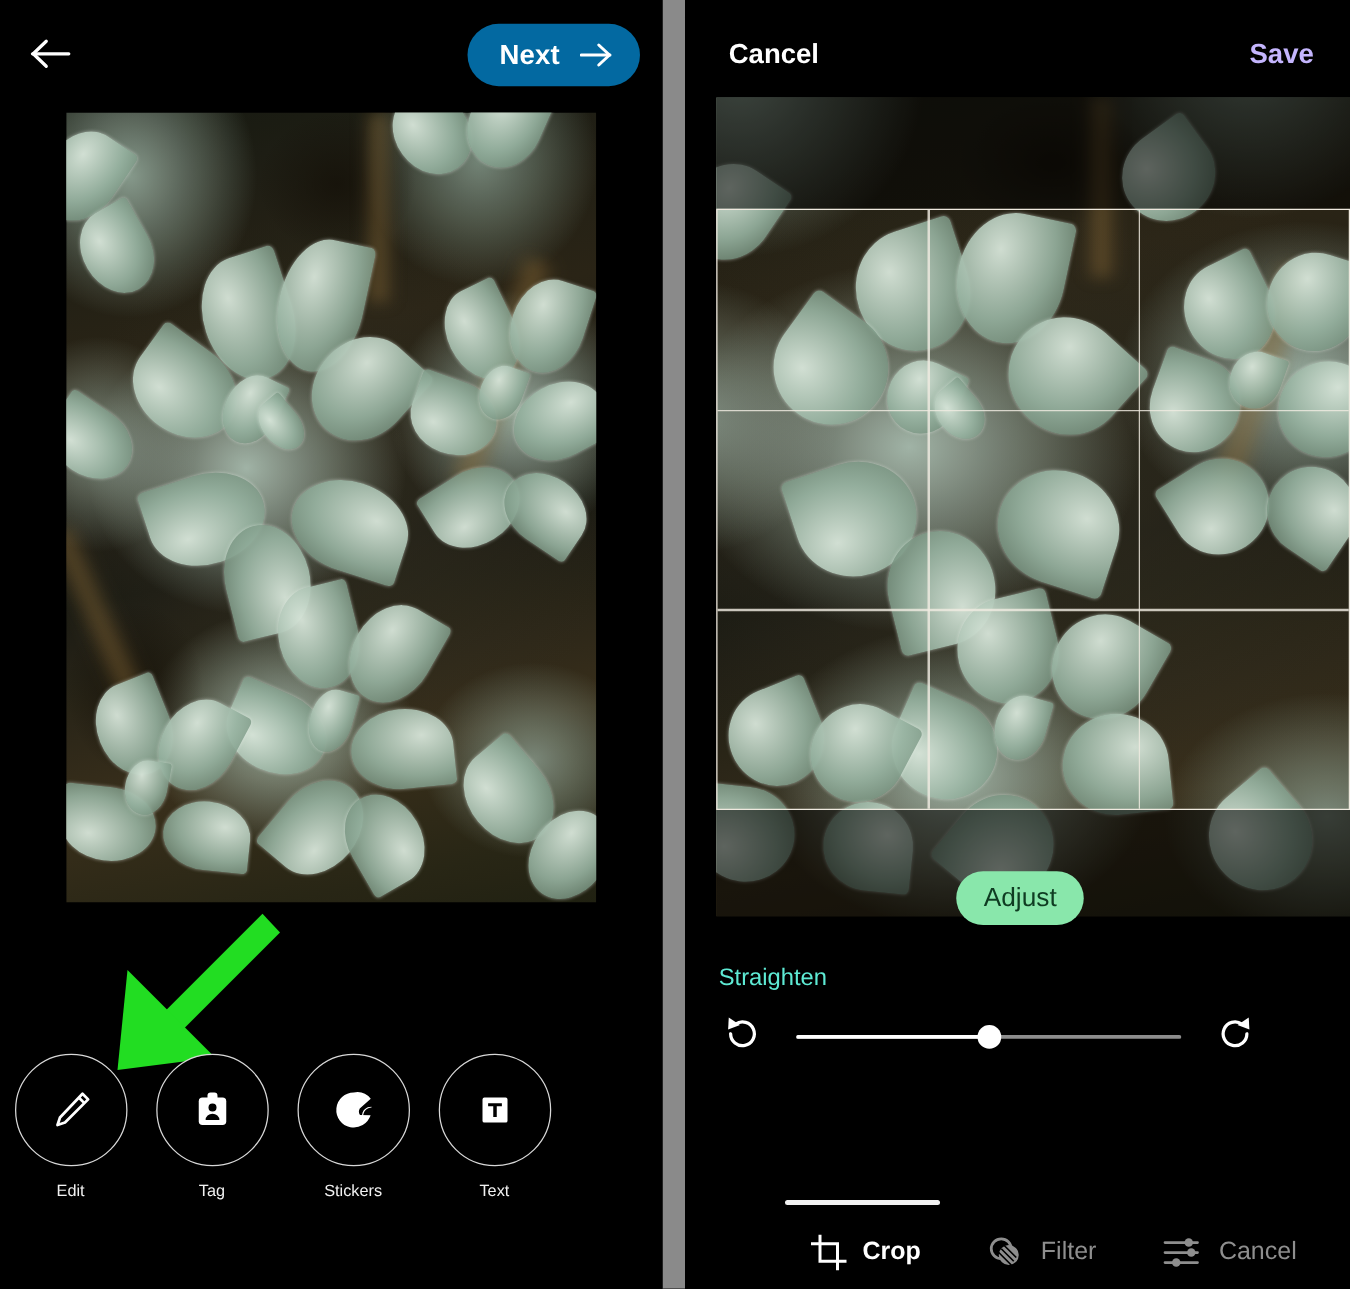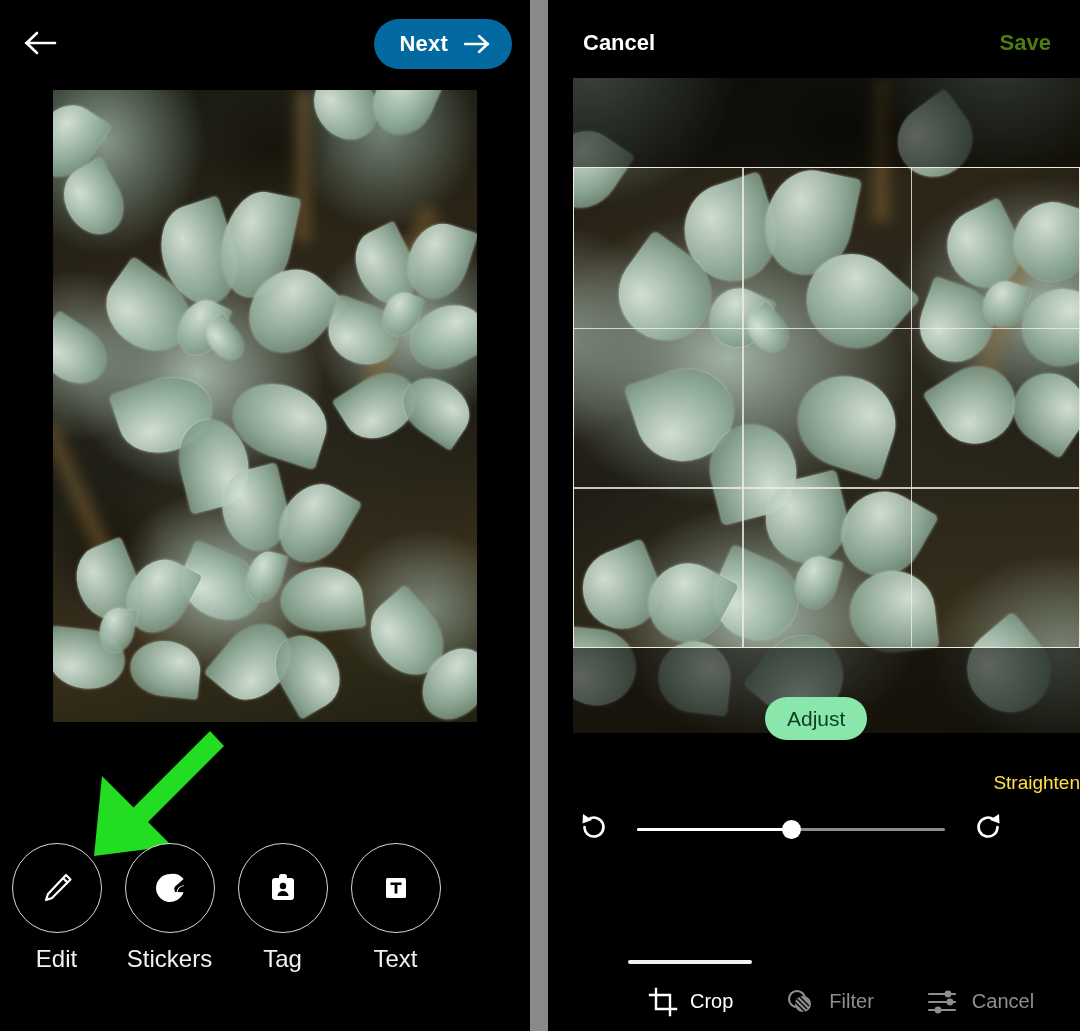--- a/index.html
+++ b/index.html
@@ -96,35 +96,35 @@
     display: flex; flex-direction: column; align-items: center;
     cursor: pointer;
   }
   .tool .ring {
     width: 90px; height: 90px; border-radius: 50%;
     border: 1.6px solid #d8d8d8;
     display: flex; align-items: center; justify-content: center;
     background: #000;
   }
   .tool .cap {
-    margin-top: 12px; color: #f1f1f1; font-size: 24px;
+    margin-top: 12px; color: #f1f1f1; font-size: 13px;
   }
   .tool.clipped { overflow: hidden; width: 86px; flex: 0 0 86px; }
 
   
   .hdr-right {
     position: absolute; top: 0; left: 0; width: 532px; height: 88px;
   }
   .hdr-right .cancel {
     position: absolute; left: 35px; top: 30px;
     color: #fff; font-size: 22px; font-weight: 700; cursor: pointer;
   }
   .hdr-right .save {
     position: absolute; right: 29px; top: 30px;
-    color: #4d7c0f; font-size: 22px; font-weight: 700; cursor: pointer; text-align: right;
+    color: #c4b5fd; font-size: 22px; font-weight: 700; cursor: pointer; text-align: right;
   }
 
   .photo-right {
     position: absolute; left: 25px; top: 78px;
     width: 507px; height: 655px;
     overflow: hidden;
   }
   .dim-top, .dim-bot {
     position: absolute; left: 0; width: 100%;
     background: rgba(0,0,0,.55);
@@ -148,21 +148,21 @@
     position: absolute; left: 765px; top: 697px;
     height: 43px; padding: 0 22px;
     background: #89e7ab; border-radius: 22px;
     display: flex; align-items: center; justify-content: center;
     cursor: pointer;
   }
   .square-pill span { color: #0f3c22; font-size: 21px; }
 
   
   .slider-block { position: absolute; left: 0; width: 532px; }
-  .sl-label { color: #fde047; font-size: 19px; text-align: right; }
+  .sl-label { color: #5eead4; font-size: 19px; }
   .sl-row { display: flex; align-items: center; }
   .track {
     position: relative; height: 3px; border-radius: 2px; background: #8d8d8d;
   }
   .track .fill { position: absolute; left: 0; top: 0; height: 3px; background: #fff; border-radius: 2px; }
   .knob {
     position: absolute; top: 50%; width: 19px; height: 19px;
     margin-top: -9.5px; margin-left: -9.5px;
     background: #fff; border-radius: 50%;
     cursor: pointer;
@@ -170,21 +170,21 @@
 
   
   .tabbar {
     position: absolute; left: 0; top: 972px; width: 532px; height: 59px;
     display: flex; align-items: center;
   }
   .tab {
     display: flex; align-items: center; gap: 12px; cursor: pointer;
   }
   .tab .tlbl { font-size: 20px; }
-  .tab.active .tlbl { color: #ffffff; }
+  .tab.active .tlbl { color: #ffffff; font-weight: bold; }
   .tab .tlbl { color: #8e8e8e; }
   .home-bar {
     position: absolute; left: 628px; top: 960px;
     width: 124px; height: 4px; background: #f2f2f2; border-radius: 2px;
   }
 </style>
 </head>
 <body>
 
 <div class="screen">
@@ -276,38 +276,38 @@
             <path d="M31 9 L35.5 13.5 L17 32 L11 34 L13 28 Z" fill="none" stroke="#fff" stroke-width="2.2" stroke-linejoin="round"></path>
             <path d="M28 12 L32.5 16.5" stroke="#fff" stroke-width="2.2"></path>
           </svg>
         </div>
         <div class="cap">Edit</div>
       </div>
 
       <div class="tool">
         <div class="ring">
           <svg width="42" height="42" viewBox="0 0 42 42">
-            <path d="M21 7 a14 14 0 1 0 13.4 18.2 L26 25 a5 5 0 0 1 -0.2 -5.2 L34.6 12 A14 14 0 0 0 21 7 Z" fill="#fff"></path>
-            <path d="M28 27 L34.5 25.6 L27.4 33 Z" fill="#fff"></path>
-            <path d="M27.6 26.4 C27.6 21 31 18.4 35.2 18.4 L35.2 19 C31.6 19.2 28.6 21.6 28.4 26.8 Z" fill="#fff"></path>
-          </svg>
-        </div>
-        <div class="cap">Stickers</div>
-      </div>
-
-      <div class="tool">
-        <div class="ring">
-          <svg width="42" height="42" viewBox="0 0 42 42">
             <rect x="10" y="11" width="22" height="22" rx="3" fill="#fff"></rect>
             <rect x="17" y="7" width="8" height="7" rx="2.5" fill="#fff"></rect>
             <circle cx="21" cy="19" r="3.2" fill="#000"></circle>
             <path d="M15.5 29 a5.5 5 0 0 1 11 0 Z" fill="#000"></path>
           </svg>
         </div>
         <div class="cap">Tag</div>
+      </div>
+
+      <div class="tool">
+        <div class="ring">
+          <svg width="42" height="42" viewBox="0 0 42 42">
+            <path d="M21 7 a14 14 0 1 0 13.4 18.2 L26 25 a5 5 0 0 1 -0.2 -5.2 L34.6 12 A14 14 0 0 0 21 7 Z" fill="#fff"></path>
+            <path d="M28 27 L34.5 25.6 L27.4 33 Z" fill="#fff"></path>
+            <path d="M27.6 26.4 C27.6 21 31 18.4 35.2 18.4 L35.2 19 C31.6 19.2 28.6 21.6 28.4 26.8 Z" fill="#fff"></path>
+          </svg>
+        </div>
+        <div class="cap">Stickers</div>
       </div>
 
       <div class="tool">
         <div class="ring">
           <svg width="40" height="40" viewBox="0 0 40 40">
             <rect x="10" y="10" width="20" height="20" rx="1.5" fill="#fff"></rect>
             <path d="M14.5 14.5 H25.5 V17 H21.4 V25.6 H18.6 V17 H14.5 Z" fill="#000"></path>
           </svg>
         </div>
         <div class="cap">Text</div>

